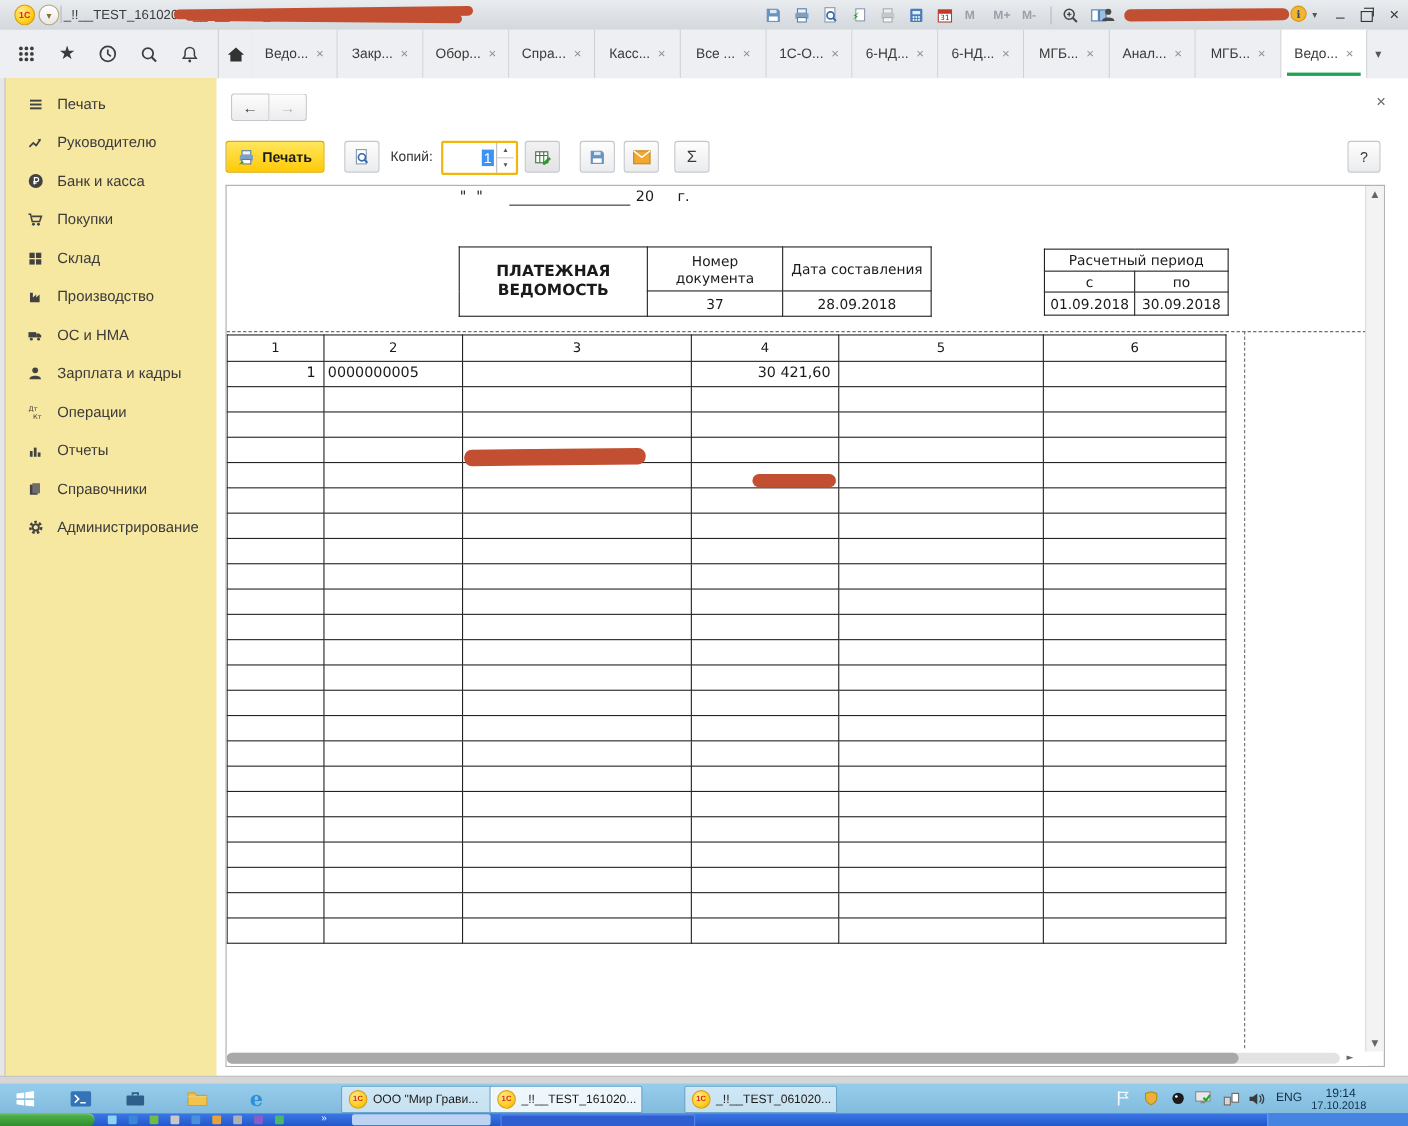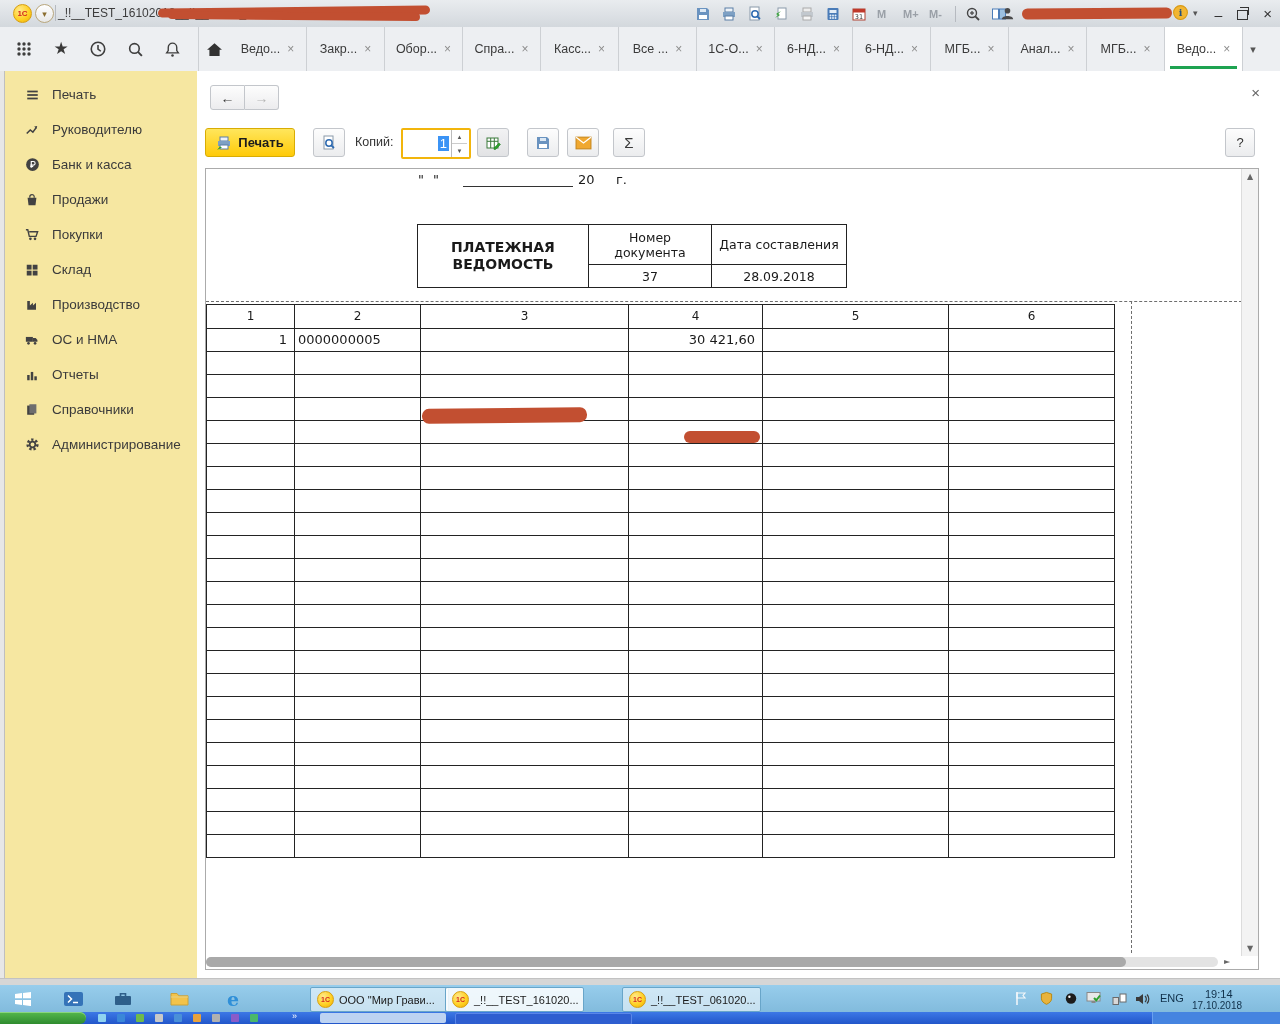--- a/index.html
+++ b/index.html
@@ -387,29 +387,20 @@
           <svg width="15" height="15" viewBox="0 0 16 16">
             <circle cx="8" cy="8" r="6.8" fill="#424242"></circle>
             <path d="M6.7 11.5V4.8h2.2a1.9 1.9 0 0 1 0 3.8H5.6" fill="none" stroke="#fff" stroke-width="1.2"></path>
             <line x1="5.6" y1="10.2" x2="8.8" y2="10.2" stroke="#fff" stroke-width="1.2"></line>
           </svg>
         </span>
       <span class="side-lb">Банк и касса</span>
       </div>
     <div class="side-item">
       <span class="side-ic">
-          <svg width="14" height="15" viewBox="0 0 16 16">
-            <path d="M3 6h10l-1 8.5H4z" fill="#424242"></path>
-            <path d="M5.5 6V4.8a2.5 2.5 0 0 1 5 0V6" fill="none" stroke="#424242" stroke-width="1.4"></path>
-          </svg>
-        </span>
-      <span class="side-lb">Продажи</span>
-      </div>
-    <div class="side-item">
-      <span class="side-ic">
           <svg width="16" height="15" viewBox="0 0 16 16">
             <path d="M1.5 3h2l1.6 7h7.2L14 5H5" fill="none" stroke="#424242" stroke-width="1.5"></path>
             <circle cx="6.3" cy="12.6" r="1.4" fill="#424242"></circle>
             <circle cx="11.2" cy="12.6" r="1.4" fill="#424242"></circle>
           </svg>
         </span>
       <span class="side-lb">Покупки</span>
       </div>
     <div class="side-item">
       <span class="side-ic">
@@ -435,20 +426,38 @@
     <div class="side-item">
       <span class="side-ic">
           <svg width="16" height="14" viewBox="0 0 16 16">
             <rect x="1" y="4.5" width="8" height="5.5" fill="#424242"></rect>
             <path d="M9 5.8h3.2l2 2.2v2H9z" fill="#424242"></path>
             <circle cx="4" cy="11.8" r="1.5" fill="#424242"></circle>
             <circle cx="11.5" cy="11.8" r="1.5" fill="#424242"></circle>
           </svg>
         </span>
       <span class="side-lb">ОС и НМА</span>
+      </div>
+    <div class="side-item">
+      <span class="side-ic">
+          <svg width="14" height="15" viewBox="0 0 16 16">
+            <circle cx="8" cy="4.8" r="3" fill="#424242"></circle>
+            <path d="M2 14c0-4.8 12-4.8 12 0z" fill="#424242"></path>
+          </svg>
+        </span>
+      <span class="side-lb">Зарплата и кадры</span>
+      </div>
+    <div class="side-item">
+      <span class="side-ic">
+          <svg width="16" height="16" viewBox="0 0 16 16">
+            <text x="2" y="7" font-size="6" fill="#424242" font-family="DejaVu Sans, sans-serif">Дт</text>
+            <text x="6" y="14" font-size="6" fill="#424242" font-family="DejaVu Sans, sans-serif">Кт</text>
+          </svg>
+        </span>
+      <span class="side-lb">Операции</span>
       </div>
     <div class="side-item">
       <span class="side-ic">
           <svg width="14" height="14" viewBox="0 0 16 16">
             <g fill="#424242">
               <rect x="2.5" y="8" width="2.8" height="6"></rect>
               <rect x="6.6" y="4.5" width="2.8" height="9.5"></rect>
               <rect x="10.7" y="9.5" width="2.8" height="4.5"></rect>
             </g>
           </svg>
@@ -573,20 +582,39 @@
         <td style="height:37px;">Номер документа</td>
         <td>Дата составления</td>
       </tr>
       <tr>
         <td style="height:20px;">37</td>
         <td>28.09.2018</td>
       </tr>
     </tbody>
       </table>
 
+    <table class="frm ptbl">
+      <colgroup>
+          <col style="width:82px">
+          <col style="width:85px">
+        </colgroup>
+      <tbody>
+          <tr>
+            <td colspan="2" style="height:17px;">Расчетный период</td>
+          </tr>
+      <tr>
+        <td style="height:16px;">с</td>
+        <td>по</td>
+      </tr>
+      <tr>
+        <td style="height:18px;">01.09.2018</td>
+        <td>30.09.2018</td>
+      </tr>
+    </tbody>
+      </table>
 
     <div class="dash-h"></div>
     <div class="dash-v"></div>
 
     <table class="pay">
       <colgroup>
         <col style="width:88px">
           <col style="width:126px">
           <col style="width:208px">
         <col style="width:134px">

